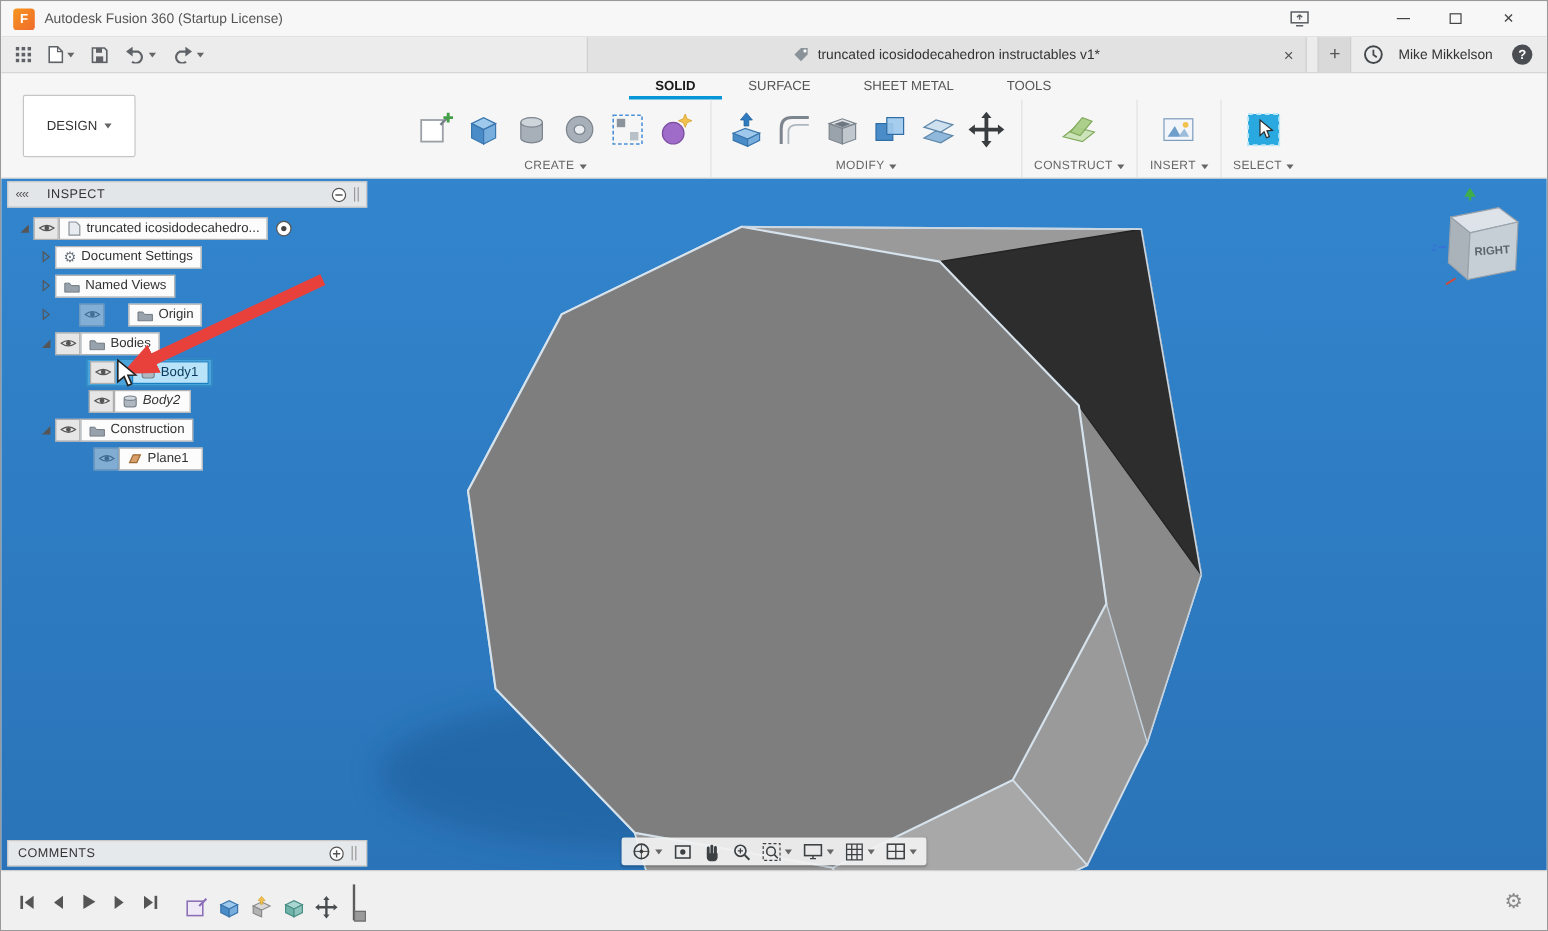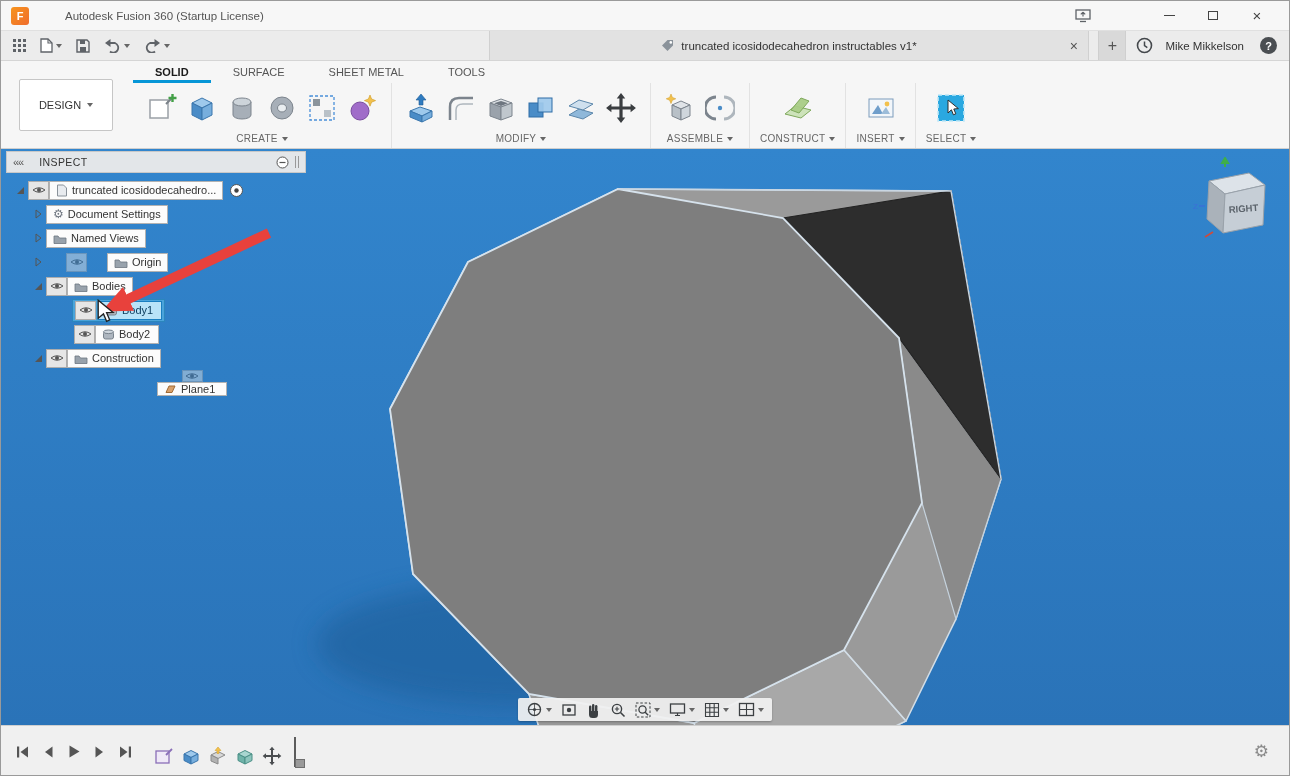--- a/index.html
+++ b/index.html
@@ -2,21 +2,21 @@
 <html><head>
 <meta charset="utf-8">
 <style>
   * { margin:0; padding:0; box-sizing:border-box; }
   body { font-family:"Liberation Sans","DejaVu Sans",sans-serif; background:#888; }
   .app { width:1290px; height:776px; position:relative; background:#fff; overflow:hidden; border:1px solid #9a9a9a; }
 
   
   .titlebar { height:30px; background:#f7f7f7; border-bottom:1px solid #e0e0e0; display:flex; align-items:center; padding:0 10px; }
   .logo { width:18px; height:18px; border-radius:3px; background:linear-gradient(135deg,#f7941d,#ef6c2d); color:#fff; font-size:11px; font-weight:bold; display:flex; align-items:center; justify-content:center; margin-right:8px; }
-  .title-text { font-size:11.5px; color:#555;margin-left:28px; }
+  .title-text { font-size:11.5px; color:#555; }
   .tb-right { margin-left:auto; display:flex; align-items:center; }
   .share-ic { margin-right:56px; display:flex; }
   .winbtn { width:44px; height:28px; display:flex; align-items:center; justify-content:center; color:#444; }
   .min-line { width:11px; height:1.5px; background:#444; display:inline-block; }
   .max-box { width:10px; height:9px; border:1.3px solid #444; display:inline-block; }
   .close-x { font-size:15px; line-height:1; }
 
   
   .appbar { height:30px; background:#ececec; border-bottom:1px solid #d5d5d5; position:relative; display:flex; align-items:center; }
   .qat { display:flex; align-items:center; gap:14px; padding-left:12px; }
@@ -27,21 +27,21 @@
   .tab-close { position:absolute; right:10px; font-size:14px; color:#555; line-height:1; }
   .appbar-right { position:absolute; right:0; top:0; height:100%; display:flex; align-items:center; }
   .newtab { width:28px; height:100%; background:#d9d9d9; border-left:1px solid #cfcfcf; border-right:1px solid #cfcfcf; display:flex; align-items:center; justify-content:center; font-size:16px; color:#555; }
   .clock-wrap { margin:0 12px 0 10px; display:flex; }
   .username { font-size:11.5px; color:#333; margin-right:16px; }
   .help-badge { width:17px; height:17px; border-radius:50%; background:#4a4e52; color:#fff; font-size:11px; font-weight:bold; display:flex; align-items:center; justify-content:center; margin-right:12px; }
 
   
   .ribbon { height:88px; background:#f6f6f6; border-bottom:1px solid #cfcfcf; display:flex; }
   .design-box { margin:18px 12px 0 18px; width:94px; height:52px; background:#fff; border:1px solid #c6c6c6; border-radius:2px; display:flex; align-items:center; justify-content:center; gap:6px; font-size:11px; color:#333; }
-  .ribbon-main { flex:1; display:flex; flex-direction:column; }
+  .ribbon-main { flex:1; display:flex; flex-direction:column;align-items:center; }
   .tabs-row { display:flex; height:26px; padding-left:8px; }
   .rtab { padding:0 22px; font-size:11px; color:#555; display:flex; align-items:center; }
   .rtab.active { color:#1a1a1a; font-weight:bold; box-shadow:inset 0 -3px 0 #0696d7; }
   .groups-row { flex:1; display:flex; padding-left:8px; }
   .group { display:flex; flex-direction:column; align-items:center; padding:2px 10px 4px; }
   .group + .group { border-left:1px solid #e2e2e2; }
   .group-icons { flex:1; display:flex; align-items:center; gap:2px; }
   .ticon { width:38px; height:46px; display:flex; align-items:center; justify-content:center; border-radius:2px; }
   .group-label { font-size:10px; color:#666; display:flex; align-items:center; gap:4px; padding-top:2px; letter-spacing:.3px; }
 
@@ -56,21 +56,21 @@
   .panel-title { font-size:10.5px; color:#333; letter-spacing:.4px; }
   .panel-head-right { margin-left:auto; display:flex; align-items:center; gap:6px; }
   .grip { width:4px; height:12px; border-left:1px solid #999; border-right:1px solid #999; }
   .tree { padding-top:5px; }
   .brow { display:flex; align-items:center; height:24px; }
   .exp { width:16px; display:flex; justify-content:center; align-items:center; }
   .lbox { display:inline-flex; align-items:center; gap:4px; background:#fcfcfc; border:1px solid #b2b2b2; height:19px; padding:0 6px; font-size:11px; color:#333; white-space:nowrap; }
   .eyebox { width:21px; height:19px; background:#e6e6e6; border:1px solid #adadad; display:flex; align-items:center; justify-content:center; }
   .dim { opacity:.45; }
   .root-text { max-width:168px; overflow:hidden; text-overflow:ellipsis; }
-  .selrow { display:flex; align-items:center; background:#4aa3da; border:1px solid #2b86bd; padding:1px 2px; gap:2px; }
+  .selrow { display:flex; align-items:center; background:#4aa3da; border:1px solid #2b86bd; padding:1px 2px; gap:14px; }
   .selrow .lbox { background:#b9e3f8; border-color:#1a7fc1; color:#093a5c; }
   .gear-glyph { font-size:12px; color:#6f7680; line-height:1; }
 
   
   .comments { position:absolute; left:5px; bottom:3px; width:300px; height:22px; background:rgba(236,236,236,.97); border:1px solid #c8c8c8; display:flex; align-items:center; padding:0 8px; z-index:20; }
   .comments .panel-title { flex:0; }
   .comments-right { margin-left:auto; display:flex; align-items:center; gap:6px; }
 
   
   .navbar { position:absolute; bottom:4px; left:50%; transform:translateX(-50%); height:23px; background:rgba(241,241,241,.93); border-radius:2px; box-shadow:0 1px 2px rgba(0,0,0,.25); display:flex; align-items:center; padding:0 8px; gap:9px; z-index:10; }
@@ -290,43 +290,20 @@
                   <path d="M15 1 L19 6 L16.5 6 L16.5 13.5 L24 13.5 L24 11 L29 15 L24 19 L24 16.5 L16.5 16.5 L16.5 24 L19 24 L15 29 L11 24 L13.5 24 L13.5 16.5 L6 16.5 L6 19 L1 15 L6 11 L6 13.5 L13.5 13.5 L13.5 6 L11 6 Z" fill="#3a3d40"></path>
                 </svg>
               </span>
           </div>
           <div class="group-label">
               <span>MODIFY</span>
               <span class="caret"></span>
             </div>
         </div>
 
-        <div class="group">
-          <div class="group-icons">
-            <span class="ticon">
-                <svg width="30" height="30" viewBox="0 0 30 30">
-                  <path d="M7 12 L16 8 L25 12 L16 16 Z" fill="#dfe3e7" stroke="#7c848d"></path>
-                  <path d="M7 12 L16 16 L16 27 L7 23 Z" fill="#b8c0c7" stroke="#7c848d"></path>
-                  <path d="M25 12 L16 16 L16 27 L25 23 Z" fill="#cfd6dc" stroke="#7c848d"></path>
-                  <path d="M6 1 l1.4 3.4 3.4 1.4 -3.4 1.4 L6 10.6 4.6 7.2 1.2 5.8 4.6 4.4 Z" fill="#f2c14e" stroke="#d09a22" stroke-width=".5"></path>
-                </svg>
-              </span>
-            <span class="ticon">
-                <svg width="30" height="30" viewBox="0 0 30 30">
-                  <path d="M11 4 A11 11 0 0 0 11 26" fill="none" stroke="#7c848d" stroke-width="3"></path>
-                  <path d="M19 4 A11 11 0 0 1 19 26" fill="none" stroke="#aeb6bd" stroke-width="3"></path>
-                  <circle cx="15" cy="15" r="2.2" fill="#4a8cc7"></circle>
-                </svg>
-              </span>
-          </div>
-          <div class="group-label">
-              <span>ASSEMBLE</span>
-              <span class="caret"></span>
-            </div>
-        </div>
 
         <div class="group">
           <div class="group-icons">
             <span class="ticon">
                 <svg width="30" height="30" viewBox="0 0 30 30">
                   <path d="M2 21 L12 13 L28 17 L18 25 Z" fill="#cde3ba" stroke="#7fa95c"></path>
                   <path d="M8 17 L18 5 L26 8 L16 20 Z" fill="#a9cc86" stroke="#7fa95c" fill-opacity=".95"></path>
                 </svg>
               </span>
           </div>
@@ -534,21 +511,21 @@
           </span>
         </div>
 
         <div class="brow" style="margin-left:68px;">
           <span class="eyebox">
               <svg width="14" height="10">
                 <path d="M1 5 Q7 0.5 13 5 Q7 9.5 1 5 Z" fill="none" stroke="#555"></path>
                 <circle cx="7" cy="5" r="2" fill="#555"></circle>
               </svg>
             </span>
-          <span class="lbox" style="width:64px;">
+          <span class="lbox" style="width:64px;font-style:italic;">
               <svg width="13" height="13" viewBox="0 0 13 13">
                 <rect x="1.5" y="3.5" width="10" height="7.5" rx="2" fill="#aeb6bf" stroke="#79838d"></rect>
                 <ellipse cx="6.5" cy="3.8" rx="5" ry="1.8" fill="#cfd6dd" stroke="#79838d"></ellipse>
               </svg>
               <span>Body2</span>
             </span>
         </div>
 
 
         <div class="brow" style="margin-left:24px;">
@@ -564,21 +541,21 @@
               </svg>
             </span>
           <span class="lbox">
               <svg width="14" height="11" viewBox="0 0 14 11">
                 <path d="M1 3 h4 l1.5 2 H13 v5.5 H1 Z" fill="#98a2ac" stroke="#6d7680" stroke-width=".8"></path>
               </svg>
               <span>Construction</span>
             </span>
         </div>
 
-        <div class="brow" style="margin-left:72px;flex-direction:column;">
+        <div class="brow" style="margin-left:72px;">
           <span class="eyebox dim">
               <svg width="14" height="10">
                 <path d="M1 5 Q7 0.5 13 5 Q7 9.5 1 5 Z" fill="none" stroke="#555"></path>
                 <circle cx="7" cy="5" r="2" fill="#555"></circle>
               </svg>
             </span>
           <span class="lbox" style="width:70px;">
               <svg width="13" height="12" viewBox="0 0 13 12">
                 <path d="M2 9.5 L5 3 H11 L8 9.5 Z" fill="#d8a06a" stroke="#a06a34"></path>
               </svg>
@@ -595,20 +572,30 @@
           <path d="M0 0 L30 13 L0 26 Z" fill="#e8413c"></path>
         </marker>
       </defs>
       <line x1="183" y1="22" x2="38" y2="90" stroke="#e8413c" stroke-width="10" marker-end="url(#ah)"></line>
     </svg>
 
     <svg class="cursor-overlay" width="18" height="24" viewBox="0 0 15 20">
       <path d="M1 1 L1 16 L5.4 12.4 L8 18.6 L10.6 17.4 L8 11.4 L13.4 11.2 Z" fill="#fff" stroke="#222" stroke-width="1.1"></path>
     </svg>
 
+    <div class="comments">
+      <span class="panel-title">COMMENTS</span>
+      <span class="comments-right">
+        <svg width="13" height="13" viewBox="0 0 13 13">
+            <circle cx="6.5" cy="6.5" r="5.5" fill="#fff" stroke="#555"></circle>
+            <path d="M6.5 3.5 v6 M3.5 6.5 h6" stroke="#555" stroke-width="1.2"></path>
+          </svg>
+        <span class="grip"></span>
+      </span>
+    </div>
 
     <div class="navbar">
       <span class="navbtn">
         <svg width="17" height="17" viewBox="0 0 17 17">
             <circle cx="8.5" cy="8.5" r="6" fill="none" stroke="#3c4043" stroke-width="1.4"></circle>
             <circle cx="8.5" cy="8.5" r="1.6" fill="#3c4043"></circle>
             <path d="M2.5 8.5 h12 M8.5 2.5 v12" stroke="#3c4043" stroke-width=".8"></path>
           </svg>
         <span class="caret"></span>
       </span>

